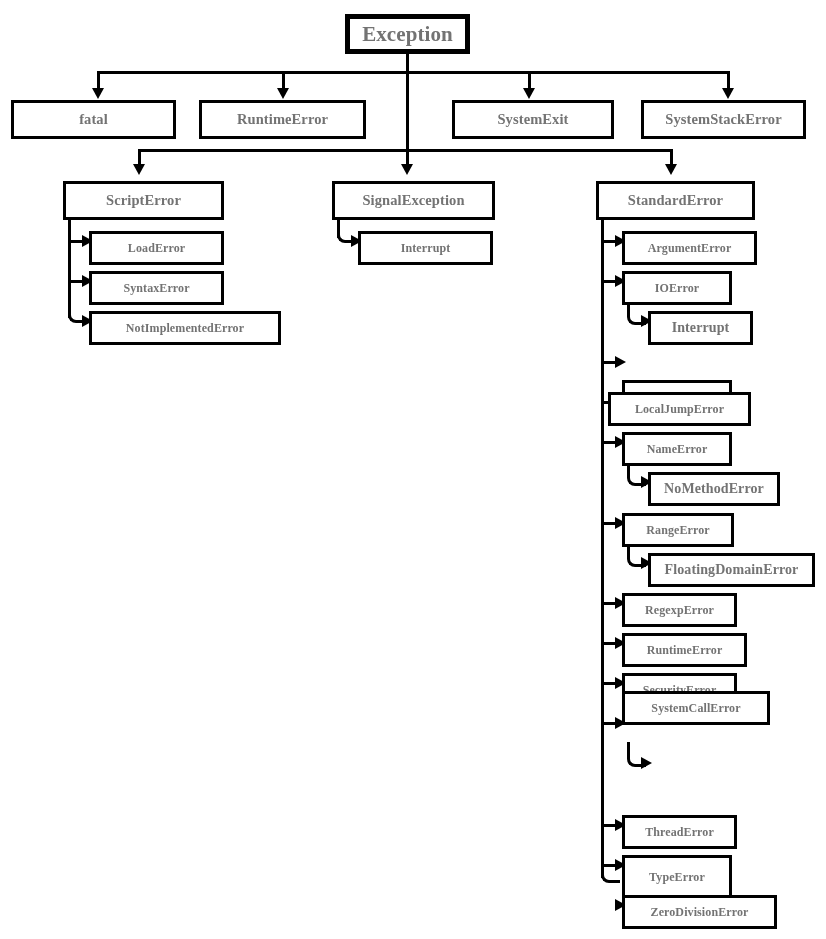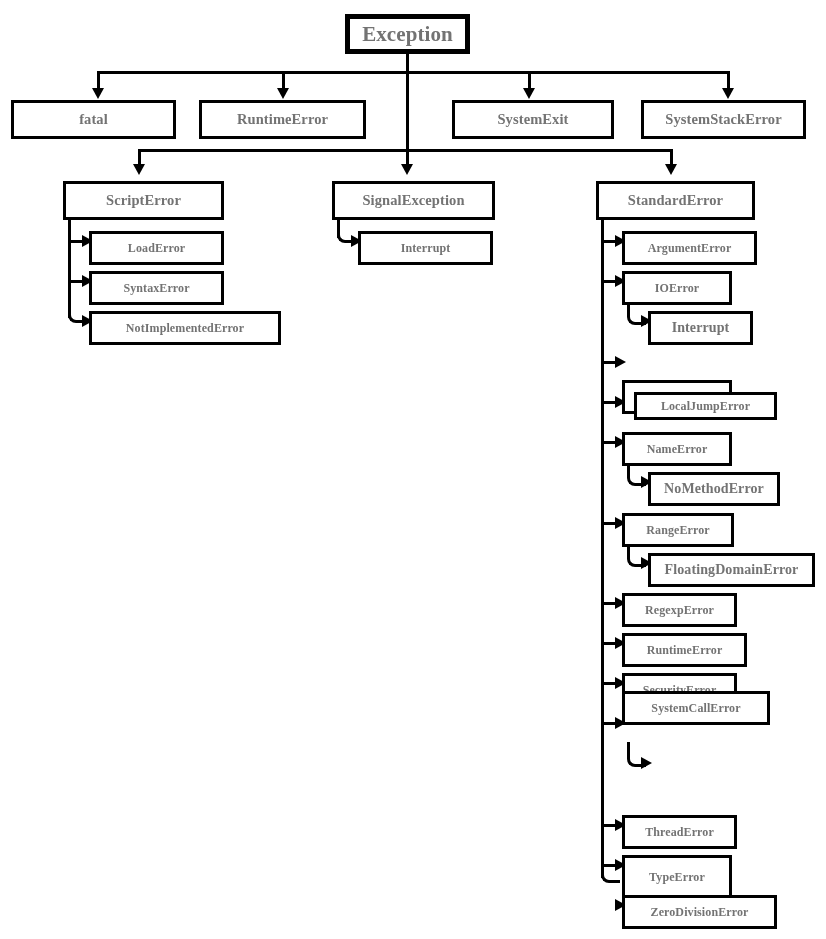--- a/index.html
+++ b/index.html
@@ -152,21 +152,21 @@
   <div class="elbow" style="left:627px; top:300px; width:16px; height:22px;"></div>
   <div class="arrow-right" style="left:641px; top:315px;"></div>
   <div class="node lvl4" style="left:648px; top:311px; width:105px; height:34px;">Interrupt</div>
 
   <div class="hline" style="left:601px; top:361px; width:17px;"></div>
   <div class="arrow-right" style="left:615px; top:356px;"></div>
   <div class="node lvl3" style="left:622px; top:352px; width:110px; height:34px;margin-top:28px;">IndexError</div>
 
   <div class="hline" style="left:601px; top:401px; width:17px;"></div>
   <div class="arrow-right" style="left:615px; top:396px;"></div>
-  <div class="node lvl3" style="left:634px; top:392px; width:143px; height:28px;">LocalJumpError</div>
+  <div class="node lvl3" style="left:608px; top:392px; width:143px; height:34px;">LocalJumpError</div>
 
   <div class="hline" style="left:601px; top:441px; width:17px;"></div>
   <div class="arrow-right" style="left:615px; top:436px;"></div>
   <div class="node lvl3" style="left:622px; top:432px; width:110px; height:34px;">NameError</div>
 
   <div class="elbow" style="left:627px; top:461px; width:16px; height:22px;"></div>
   <div class="arrow-right" style="left:641px; top:476px;"></div>
   <div class="node lvl4" style="left:648px; top:472px; width:132px; height:34px;">NoMethodError</div>
 
   <div class="hline" style="left:601px; top:522px; width:17px;"></div>

